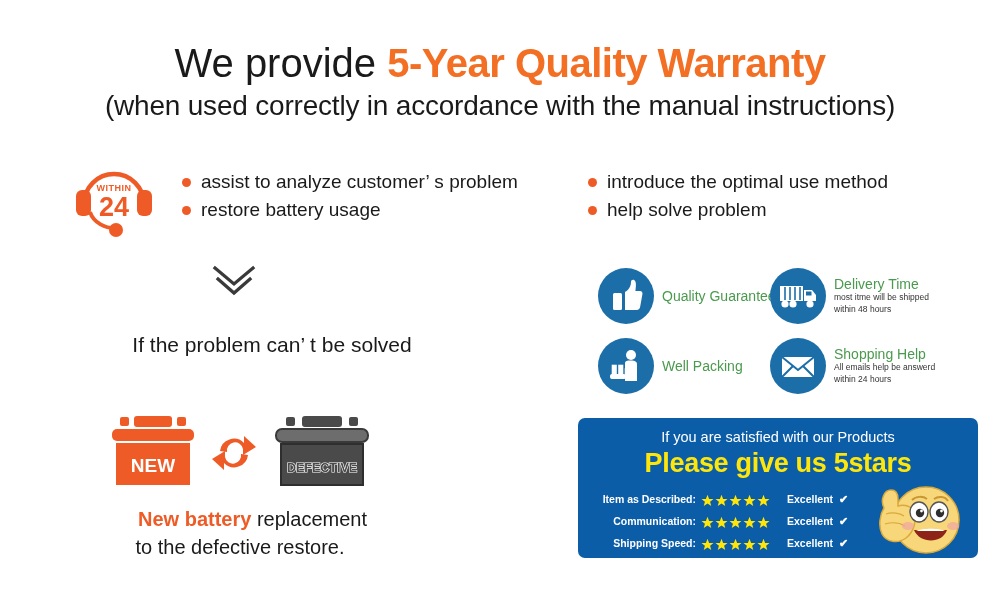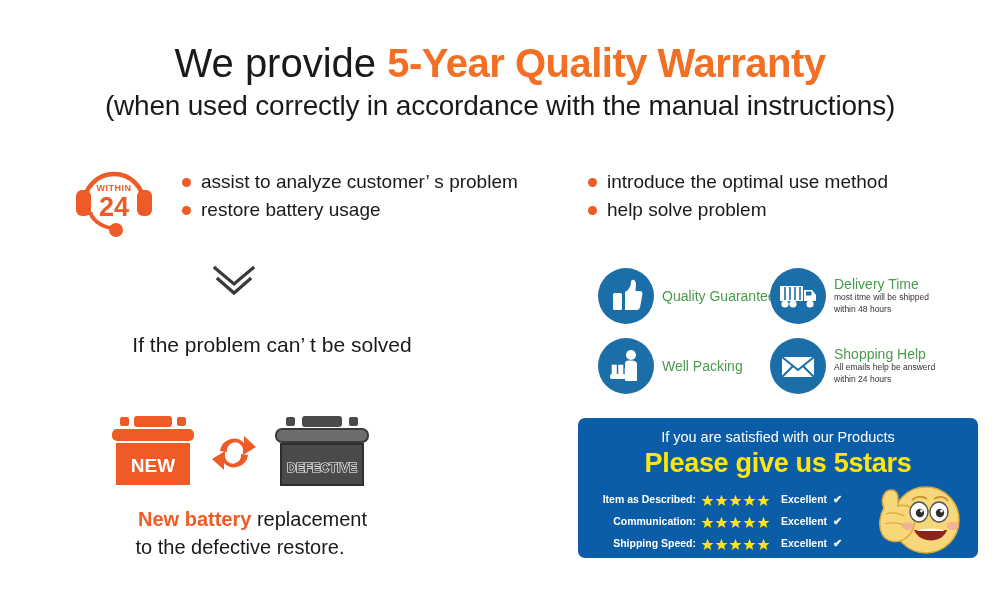--- a/index.html
+++ b/index.html
@@ -88,21 +88,21 @@
     font-size:27px;font-weight:700;color:#FFE60A;white-space:nowrap;letter-spacing:-0.3px;
   }
   .ratings{position:absolute;left:14px;top:70px;width:260px;}
   .rate-row{display:flex;align-items:center;height:22px;white-space:nowrap;}
   .rate-label{
     width:104px;text-align:right;font-size:10.5px;font-weight:700;color:#ffffff;
     flex:0 0 auto;
   }
   .stars{display:flex;margin-left:5px;flex:0 0 auto;}
   .star{width:13px;height:13px;margin-right:1px;display:inline-block;}
-  .rate-val{font-size:10.5px;font-weight:700;color:#ffffff;margin-left:10px;}
+  .rate-val{font-size:10.5px;font-weight:700;color:#ffffff;margin-left:16px;}
   .rate-check{font-size:11px;color:#ffffff;margin-left:6px;font-weight:700;}
   .smiley{position:absolute;right:6px;bottom:2px;width:122px;height:86px;}
 </style>
 </head>
 <body>
 
 <div class="page">
 
   <div class="header">
     <div class="headline">

